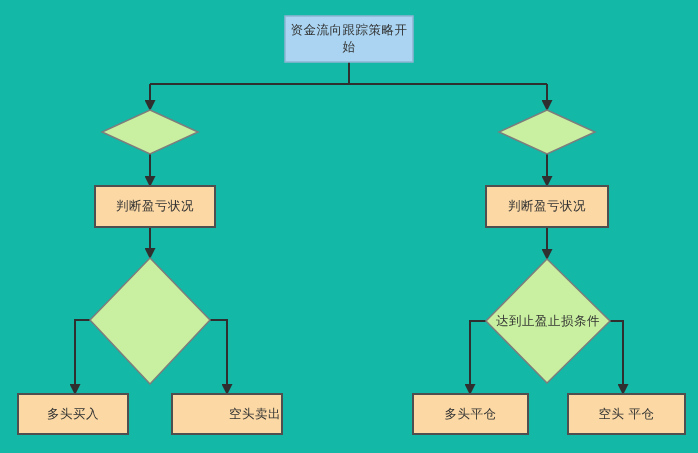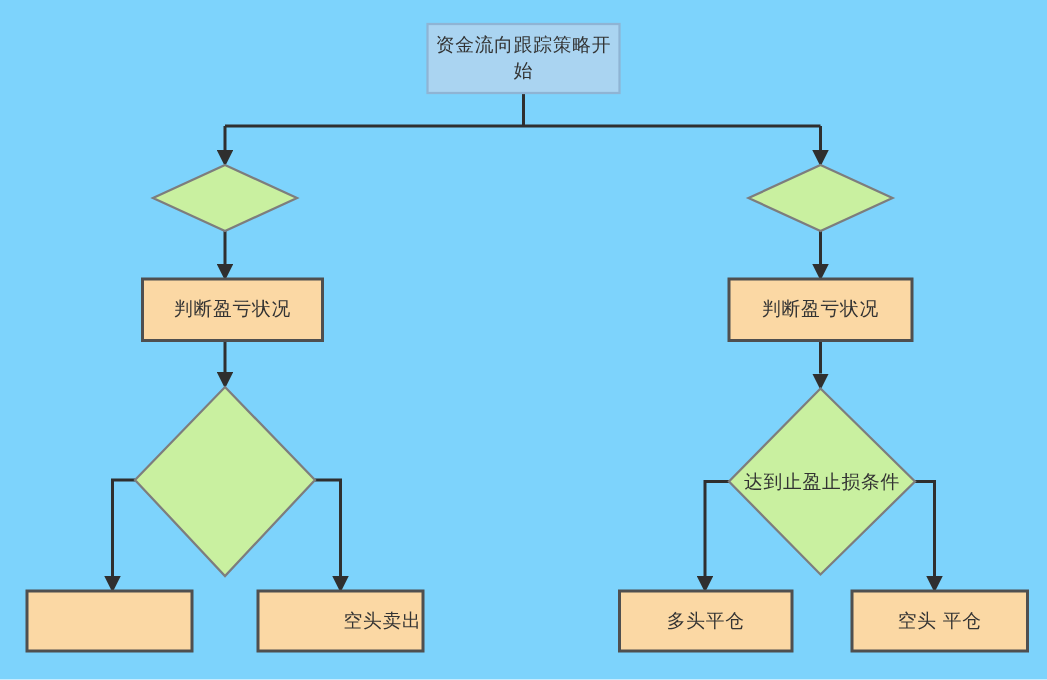--- a/index.html
+++ b/index.html
@@ -1,20 +1,20 @@
 <!DOCTYPE html>
 <html><head>
 <meta charset="utf-8">
 <style>
   html, body { margin: 0; padding: 0; background: #ffffff; }
   .canvas {
     position: relative;
     width: 698px;
     height: 453px;
-    background: #7dd3fc;
+    background: #14b8a6;
     font-family: "Liberation Sans", sans-serif;
     overflow: hidden;
   }
   .canvas svg { position: absolute; left: 0; top: 0; }
   .edge { stroke: #2f2f2f; stroke-width: 2; fill: none; }
   .shape-start { stroke: #8fb4d4; stroke-width: 1.5; }
   .shape-decision { stroke: #7d7d7d; stroke-width: 1.5; }
   .shape-process { stroke: #4f4f4f; stroke-width: 2; }
   .label {
     position: absolute;
@@ -72,17 +72,18 @@
   </svg>
 
   <div class="label" style="left:285px; top:16px; width:128px; height:46px;">资金流向跟踪策略开始</div>
 
 
   <div class="label" style="left:95px; top:186px; width:120px; height:41px;">判断盈亏状况</div>
   <div class="label" style="left:486px; top:186px; width:122px; height:41px;">判断盈亏状况</div>
 
   <div class="label" style="left:484px; top:259px; width:128px; height:124px;">达到止盈止损条件</div>
 
+  <div class="label" style="left:18px; top:394px; width:110px; height:40px;">多头买入</div>
   <div class="label" style="left:172px; top:394px; width:110px; height:40px;padding-left:28px;">空头卖出</div>
   <div class="label" style="left:413px; top:394px; width:115px; height:40px;">多头平仓</div>
   <div class="label" style="left:568px; top:394px; width:117px; height:40px;">空头 平仓</div>
 
 </div>
 
 </body></html>

